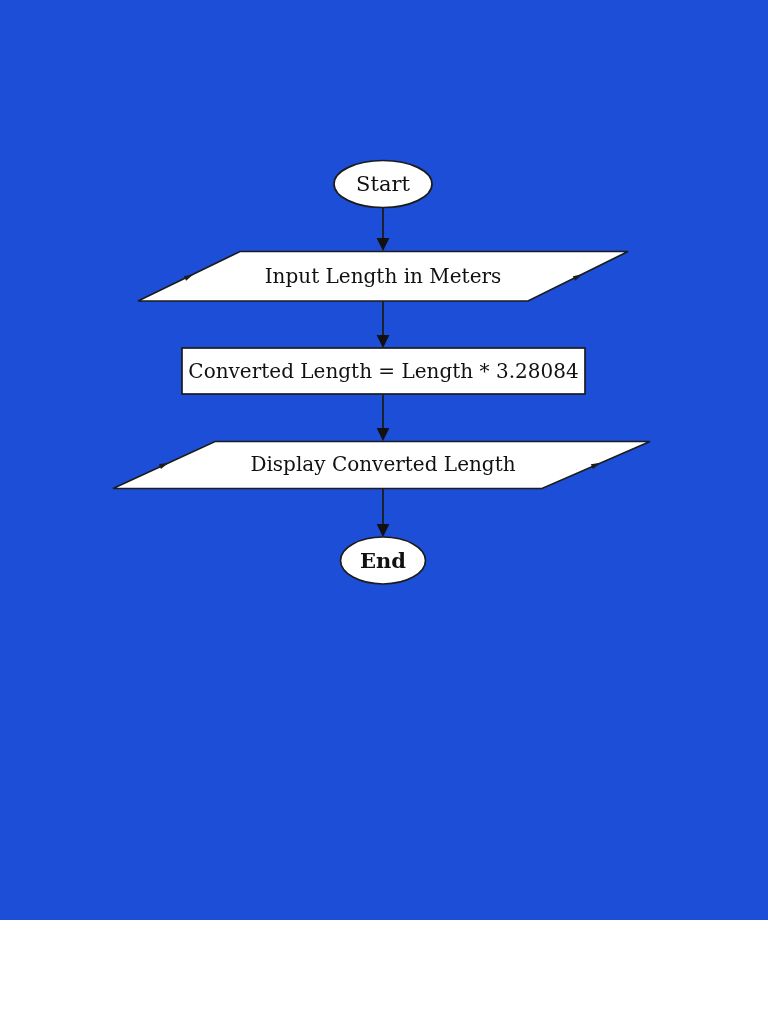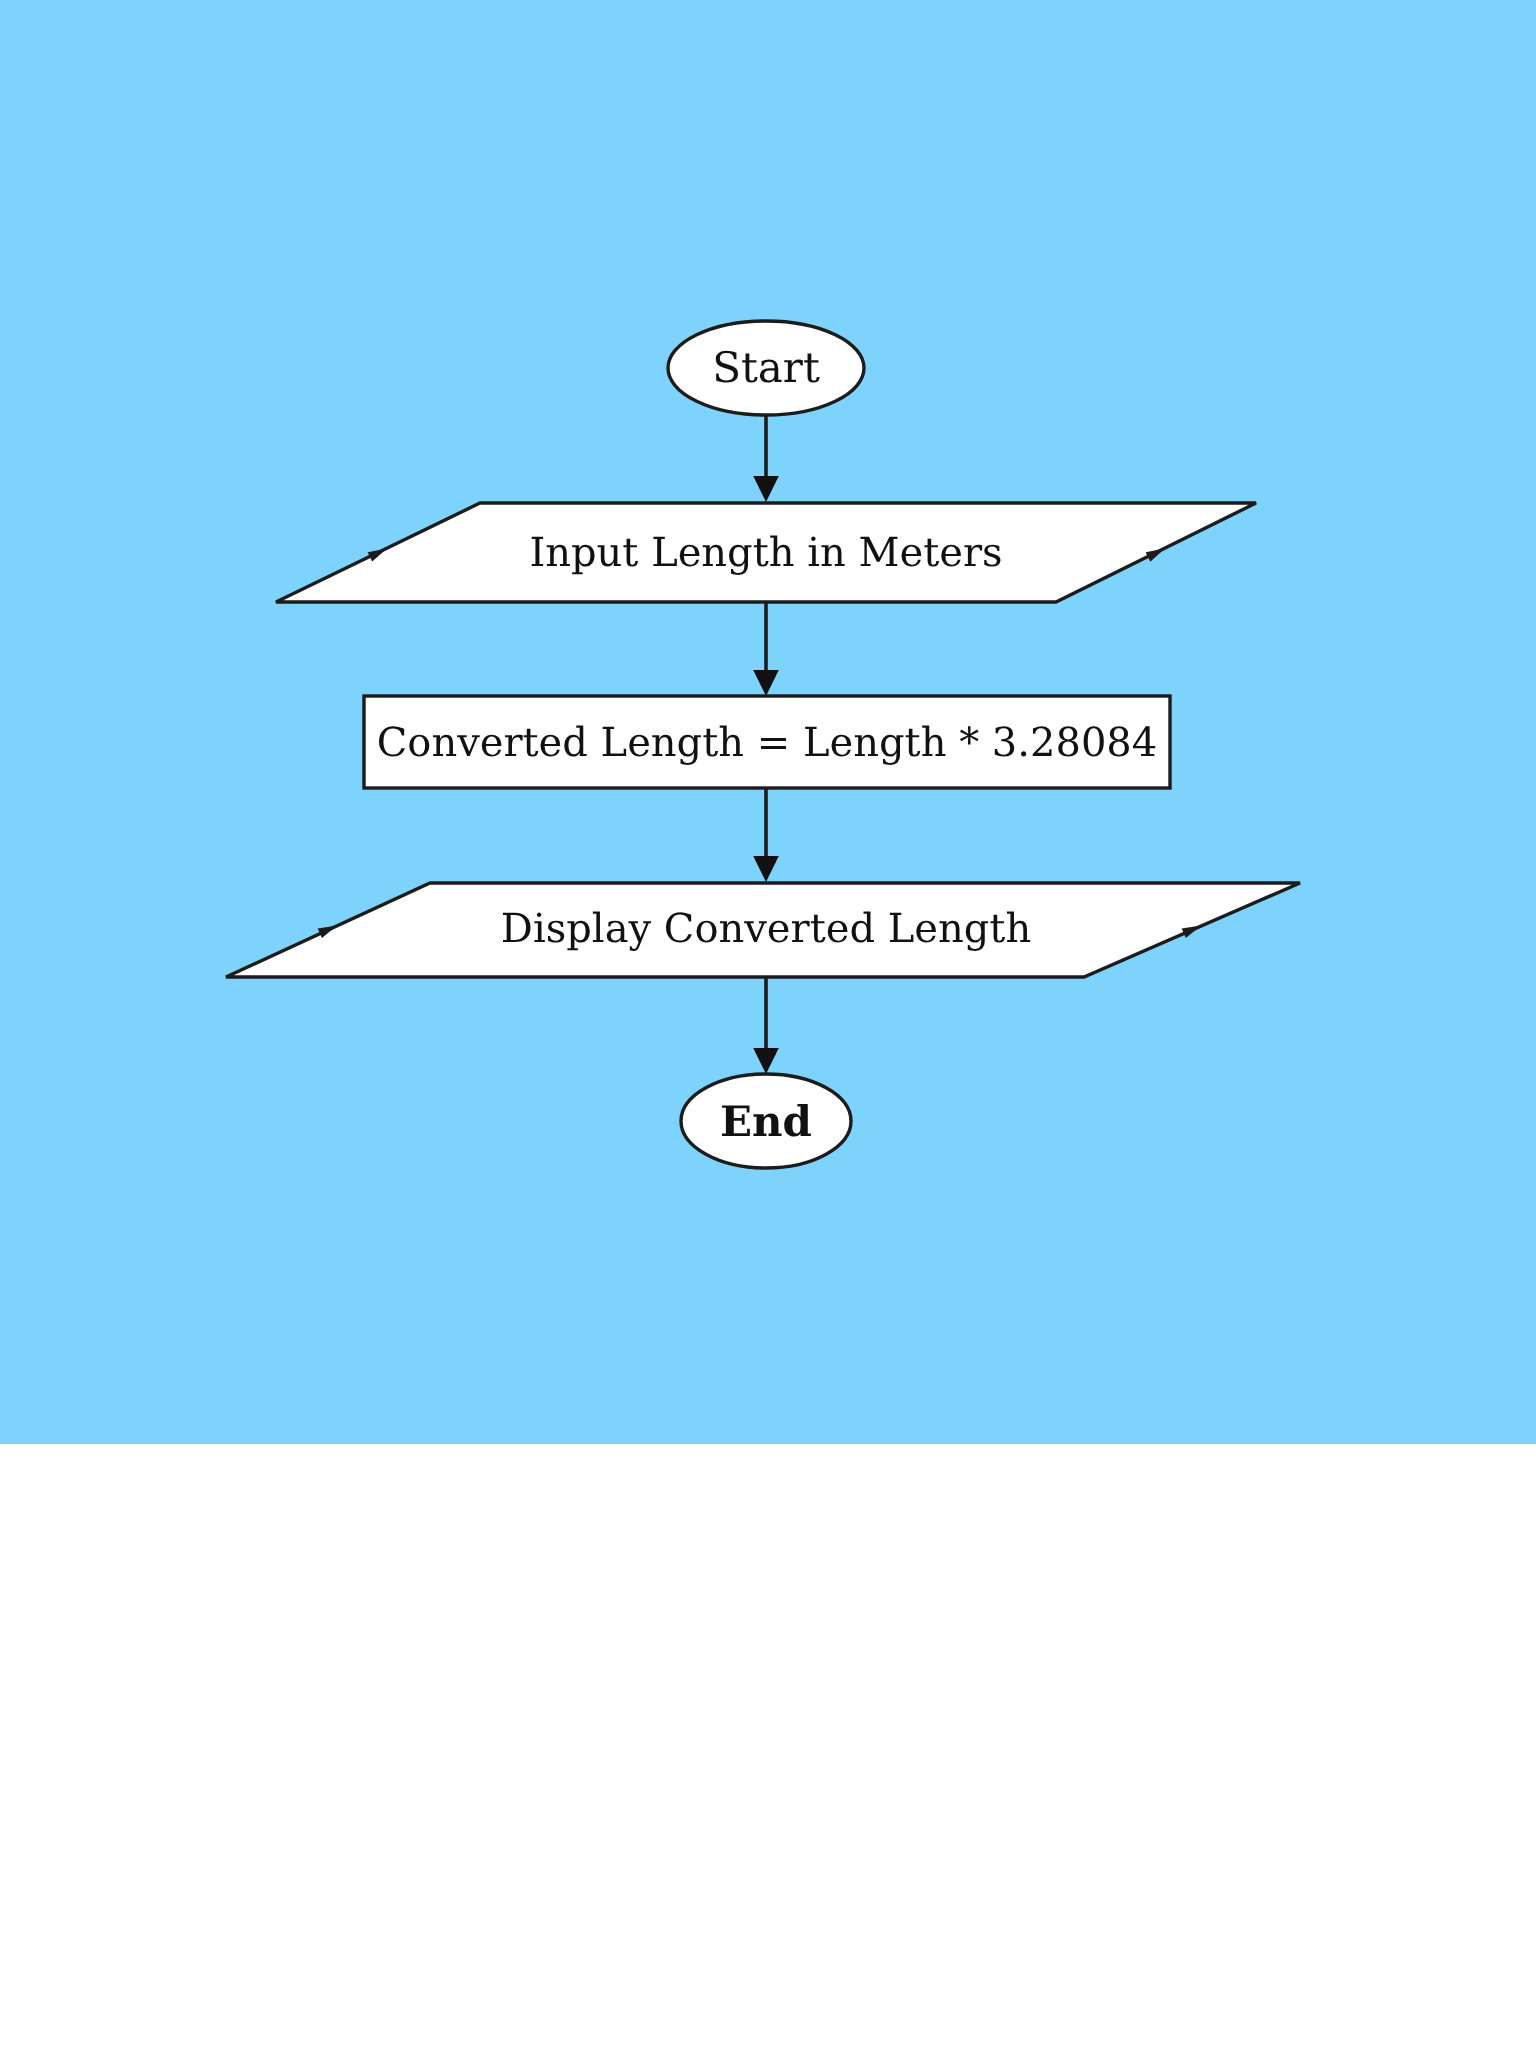--- a/index.html
+++ b/index.html
@@ -3,22 +3,22 @@
 <meta charset="utf-8">
 <style>
   html, body {
     margin: 0;
     padding: 0;
     background: #ffffff;
   }
   .page {
     position: relative;
     width: 768px;
-    height: 722px;
-    background: #7dd3fc;
+    height: 920px;
+    background: #1d4ed8;
     overflow: hidden;
   }
   svg {
     display: block;
     width: 768px;
     height: 1024px;
   }
   .shape {
     fill: #ffffff;
     stroke: #1c1c1c;

